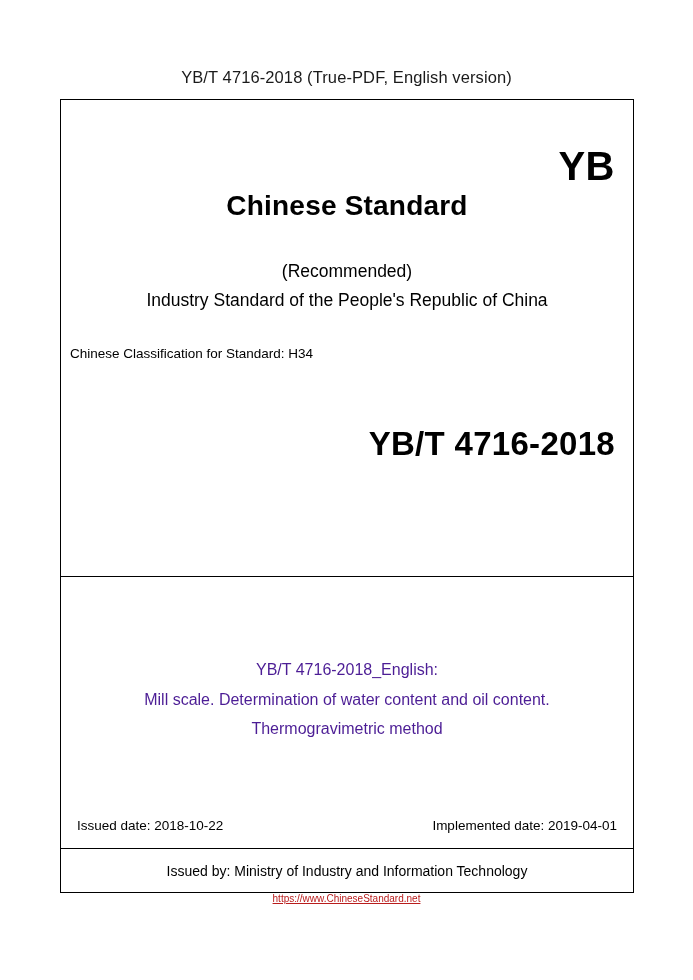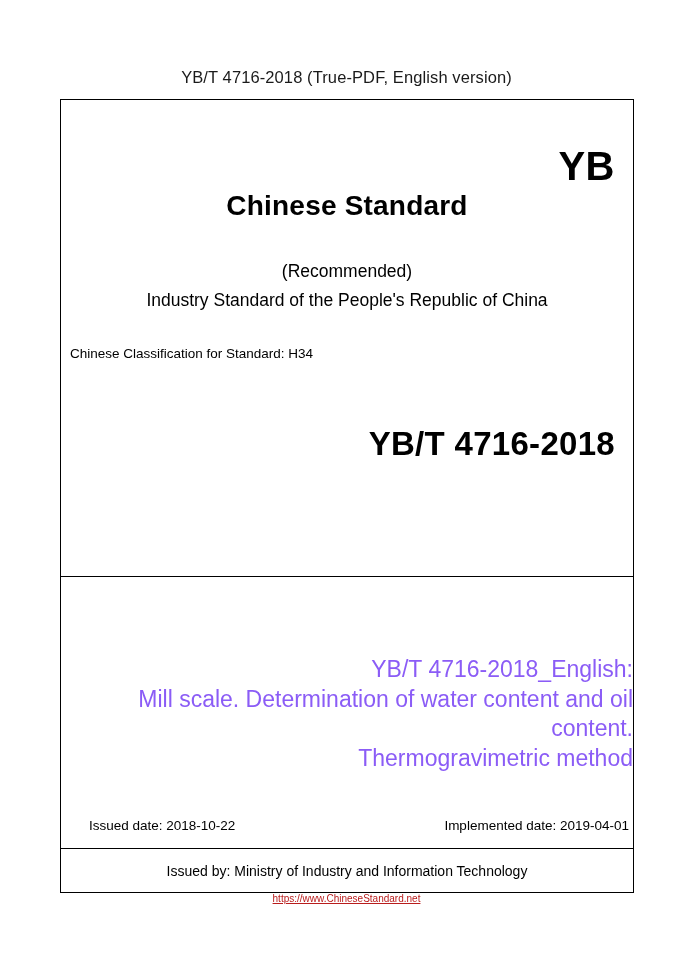--- a/index.html
+++ b/index.html
@@ -95,29 +95,29 @@
     height: 272px;
     position: relative;
     box-sizing: border-box;
     border-bottom: 1.4px solid #000;
   }
   .eng-title {
     position: absolute;
     top: 78px;
     left: 0;
     width: 100%;
-    text-align: right;
-    font-size: 23px;
+    text-align: center;
+    font-size: 16px;
     line-height: 29.5px;
-    color: #8b5cf6;
+    color: #4c1d95;
   }
   .dates {
     position: absolute;
     bottom: 15px;
-    left: 12px;
+    left: 0;
     width: 100%;
     box-sizing: border-box;
     padding: 0 16px;
     display: flex;
     justify-content: space-between;
     font-size: 13.5px;
   }
   .frame-bottom {
     height: 43px;
     display: flex;

